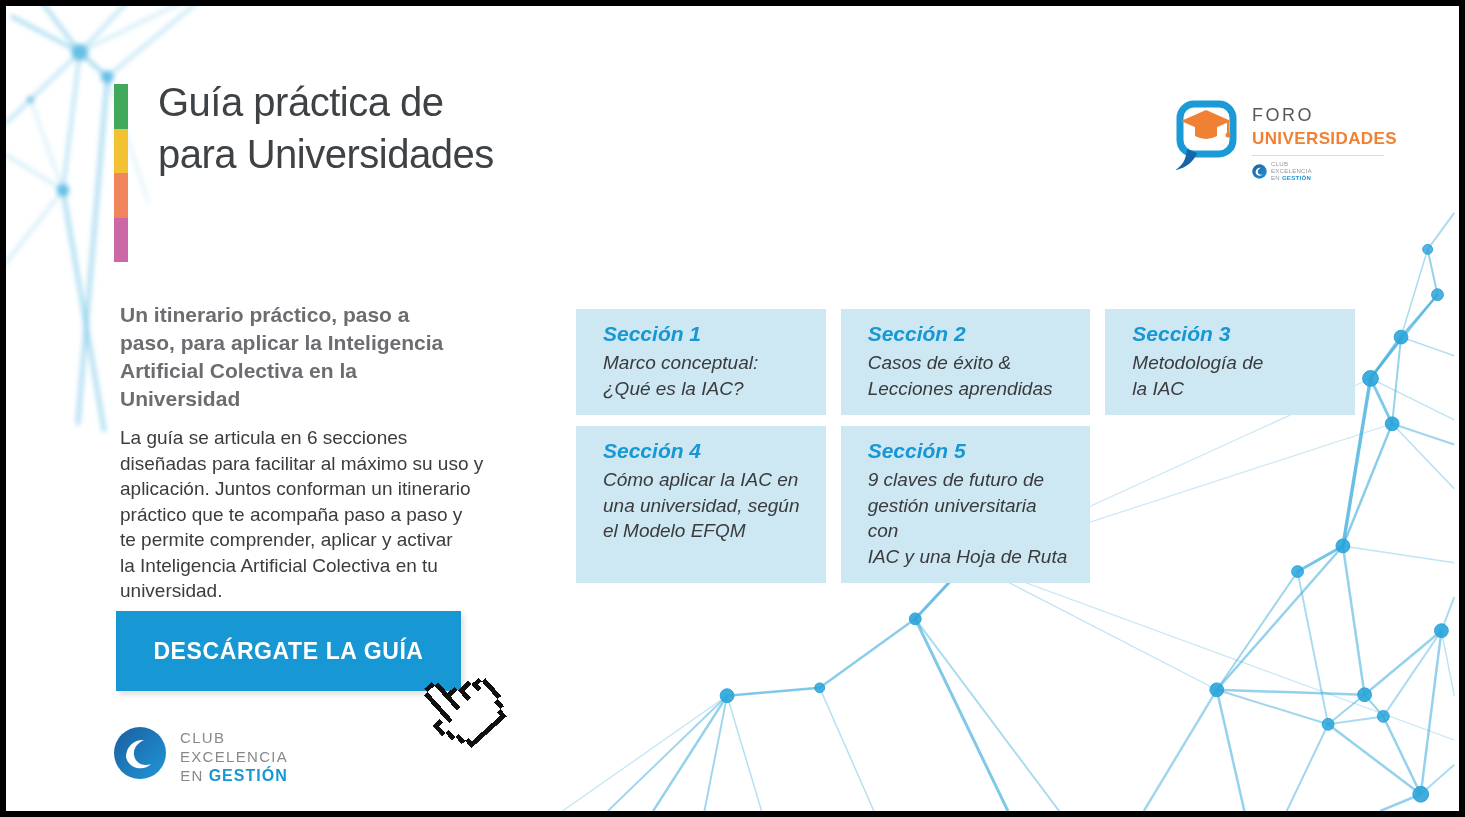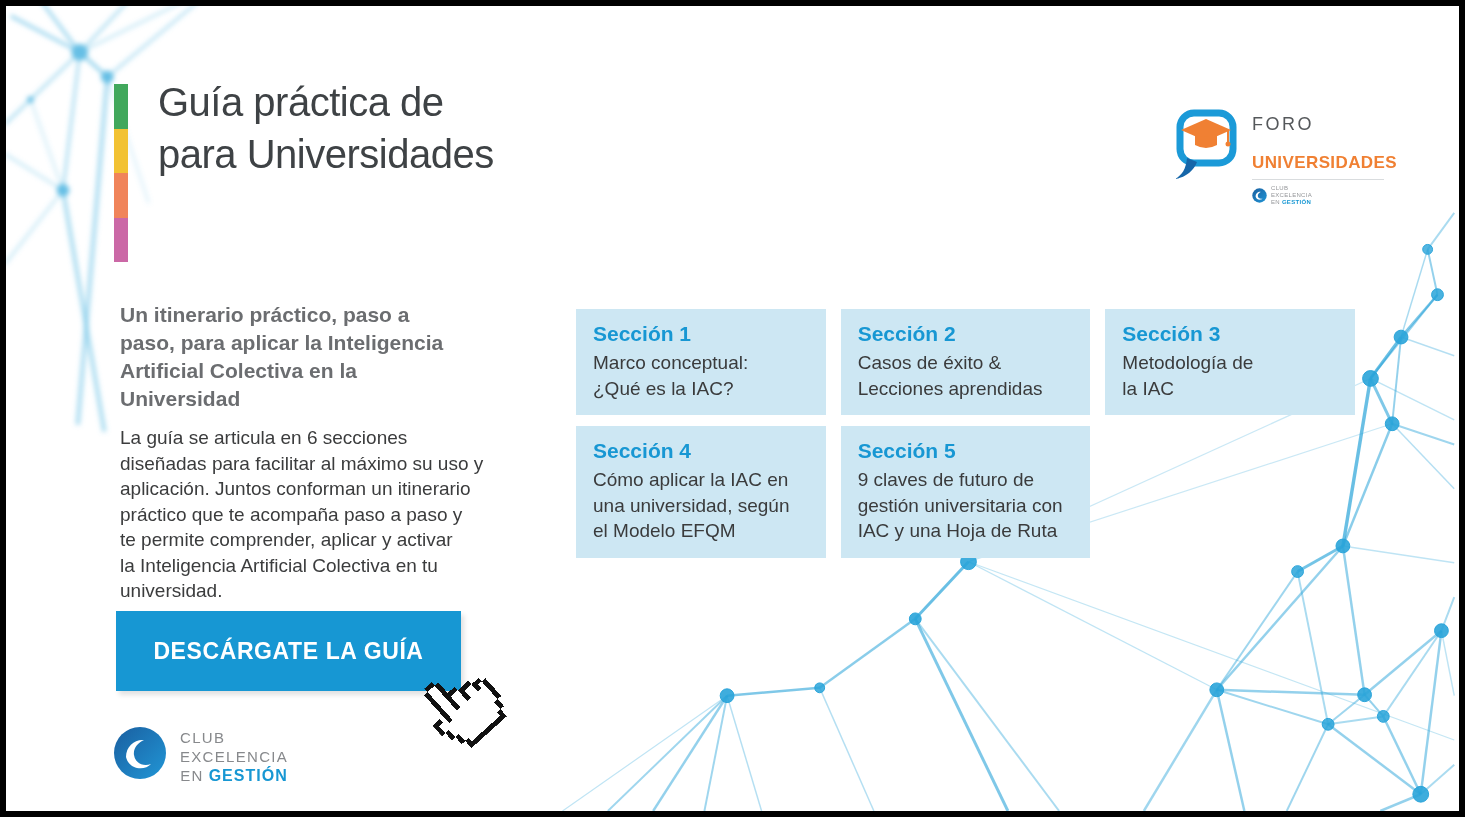--- a/index.html
+++ b/index.html
@@ -15,24 +15,24 @@
   
   .accent-bar { left:108px; top:78px; width:14px; height:178px; display:flex; flex-direction:column; }
   .accent-bar span { flex:1; }
 
   
   .title-block { left:152px; top:70px; width:990px; }
   .title-light { font-size:40px; font-weight:400; color:#3e4245; line-height:52px; letter-spacing:-0.5px; }
   .title-blue  { font-size:46px; font-weight:bold; color:#1797d3; line-height:62px; letter-spacing:-0.5px; }
 
   
-  .foro-logo { left:1168px; top:102px; width:230px; display:flex; }
+  .foro-logo { left:1168px; top:93px; width:230px; display:flex; }
   .foro-text { margin-left:14px; padding-top:6px; }
   .foro-line1 { font-size:18px; color:#55585b; letter-spacing:2.5px; }
-  .foro-line2 { font-size:17px; font-weight:bold; color:#f08033; letter-spacing:0.4px; margin-top:18px; }
+  .foro-line2 { font-size:17px; font-weight:bold; color:#f08033; letter-spacing:0.4px; margin-top:3px; }
   .foro-divider { width:132px; height:1px; background:#d9dcdE; margin:6px 0 5px 0; }
   .foro-club { display:flex; align-items:center; }
   .foro-club-text { margin-left:4px; font-size:6px; line-height:7px; color:#939598; letter-spacing:0.3px; }
   .foro-club-text .blue { color:#1797d3; font-weight:bold; }
 
   
   .intro-heading { left:114px; top:295px; width:390px; font-size:21px; font-weight:bold;
                    color:#6b6d70; line-height:28px; white-space:pre-line; }
   .intro-body { left:114px; top:419px; width:420px; font-size:19px; color:#3b3c3d;
                 line-height:25.5px; white-space:pre-line; }
@@ -47,21 +47,21 @@
   
   .club-logo { left:107px; top:720px; display:flex; align-items:flex-start; }
   .club-text { margin-left:13px; padding-top:2px; }
   .club-l1, .club-l2 { font-size:15px; color:#87898c; letter-spacing:1.3px; line-height:19px; }
   .club-l3 { font-size:15px; color:#87898c; letter-spacing:1.1px; line-height:20px;text-align:center; }
   .club-l3 .blue { font-size:16px; font-weight:bold; color:#1797d3; letter-spacing:1px; }
 
   
   .sections { left:570px; top:303px; width:779px; display:grid;
               grid-template-columns:repeat(3, 1fr); gap:11px 15px; }
-  .card { background:#cde7f3; padding:13px 18px 14px 17px; }
+  .card { background:#cde7f3; padding:13px 18px 14px 27px;font-style:italic; }
   .card.r1 { min-height:94px; }
   .card.r2 { min-height:128px; }
   .card-title { font-size:21px; font-weight:bold; color:#1797d3; margin-bottom:4px; }
   .card-desc { font-size:19px; color:#3a3b3c; line-height:25.5px; white-space:pre-line; }
 </style>
 </head>
 <body>
 
 <div class="page">
 

